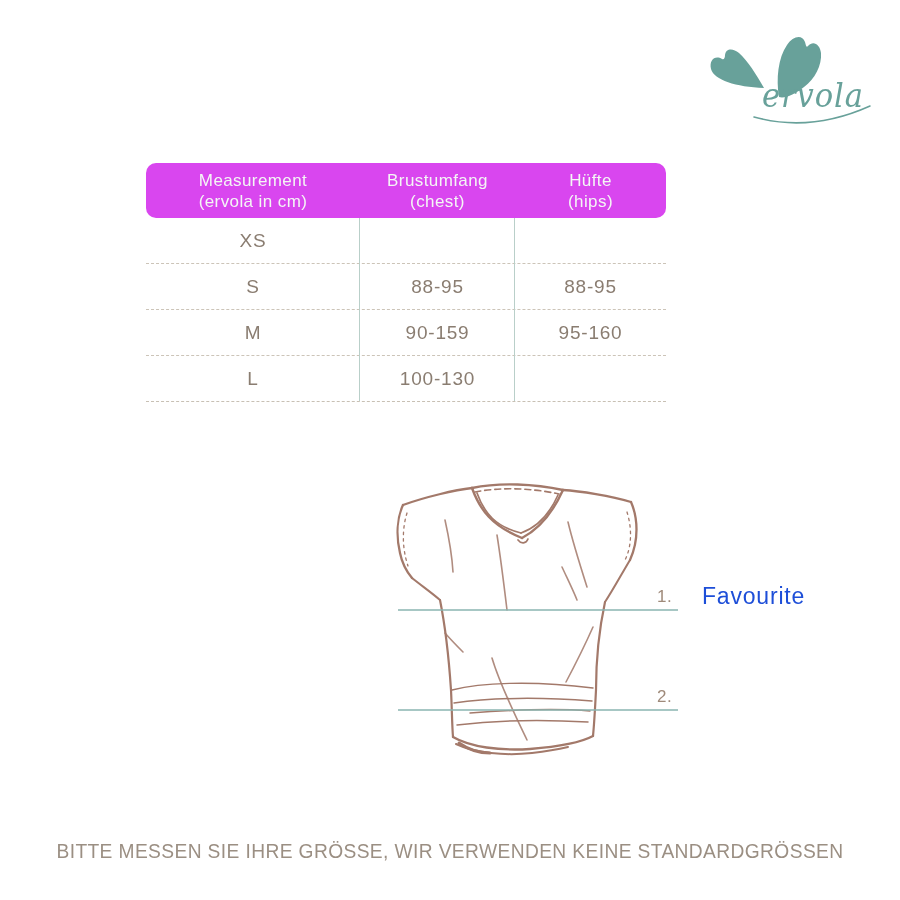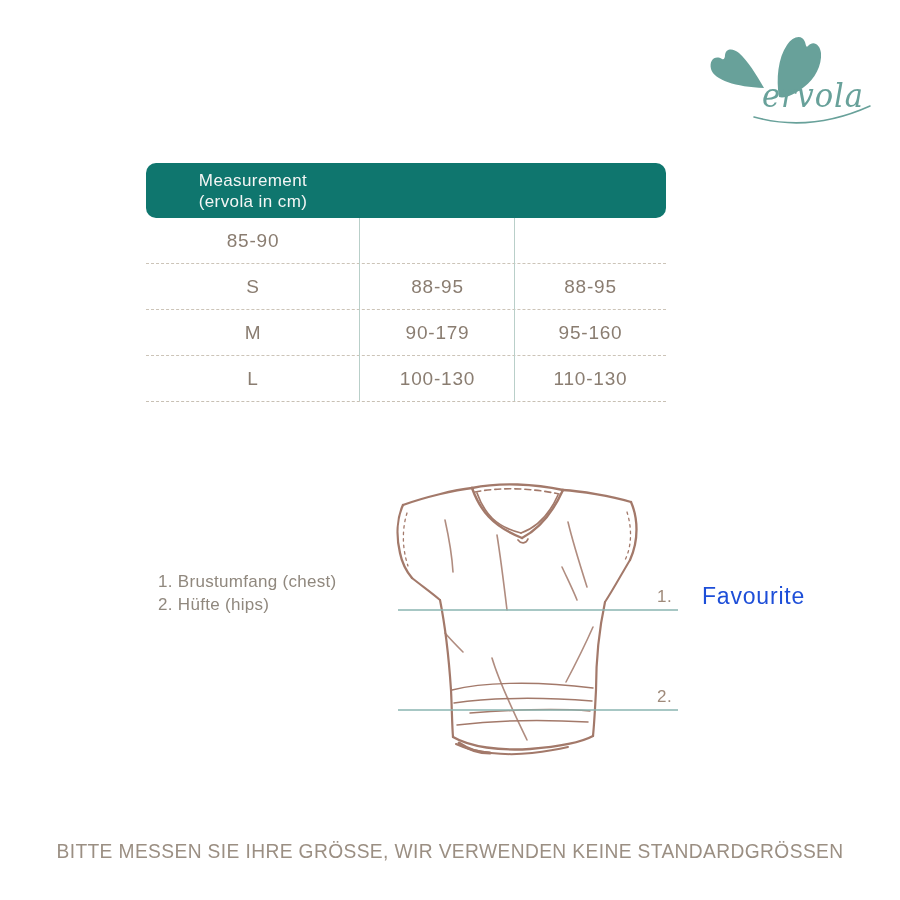--- a/index.html
+++ b/index.html
@@ -8,21 +8,21 @@
     font-family:"Liberation Sans", sans-serif; overflow:hidden;
   }
 
   
   .logo { position:absolute; left:698px; top:26px; width:185px; height:105px; }
 
   
   .size-table { position:absolute; left:146px; top:163px; width:520px; }
   .thead {
     display:grid; grid-template-columns:214px 155px 151px;
-    background:#0f766e; border-radius:10px; height:55px;
+    background:#d946ef; border-radius:10px; height:55px;
   }
   .thead .hcell {
     display:flex; flex-direction:column; justify-content:center; align-items:center;
     color:#f4f6f5; font-size:17px; line-height:21px; letter-spacing:.4px; text-align:center;
   }
   .tbody { position:relative; }
   .trow {
     display:grid; grid-template-columns:214px 155px 151px;
     height:45px; align-items:center; text-align:center;
     color:#8a7d71; font-size:19px; letter-spacing:.8px;
@@ -68,49 +68,52 @@
     <text x="64" y="81" fill="#68a19a" font-family="DejaVu Serif, serif" font-style="italic" font-size="33" letter-spacing="1" textLength="102" lengthAdjust="spacingAndGlyphs">ervola</text>
     <path fill="none" stroke="#68a19a" stroke-width="1.6" stroke-linecap="round" d="M56,91 C92,101 132,98 172,80"></path>
   </svg>
 
   <div class="size-table">
     <div class="thead">
       <div class="hcell">
         <span>Measurement</span>
         <span>(ervola in cm)</span>
       </div>
+      <div class="hcell">
+        <span>Brustumfang</span>
+        <span>(chest)</span>
+      </div>
+      <div class="hcell">
+        <span>Hüfte</span>
+        <span>(hips)</span>
+      </div>
     </div>
     <div class="tbody">
       <div class="vline v1"></div>
       <div class="vline v2"></div>
       <div class="trow">
-        <div>85-90</div>
+        <div>XS</div>
       </div>
       <div class="trow">
         <div>S</div>
         <div>88-95</div>
         <div>88-95</div>
       </div>
       <div class="trow">
         <div>M</div>
-        <div>90-179</div>
+        <div>90-159</div>
         <div>95-160</div>
       </div>
       <div class="trow">
         <div>L</div>
         <div>100-130</div>
-        <div>110-130</div>
       </div>
     </div>
   </div>
 
-  <div class="legend">
-    <div>1. Brustumfang (chest)</div>
-    <div>2. Hüfte (hips)</div>
-  </div>
 
   <svg class="shirt-svg" viewBox="0 0 310 310">
     <g fill="none" stroke="#a3796a" stroke-linecap="round" stroke-linejoin="round">
 
       <path stroke-width="2.4" d="M92,28 C120,22 155,24 183,30"></path>
       <path stroke-width="1.6" stroke-dasharray="6 4" d="M95,32 C120,27 152,28 179,34"></path>
       <path stroke-width="2.4" d="M92,28 C100,50 112,66 142,78"></path>
       <path stroke-width="2.4" d="M183,30 C173,52 161,68 142,78"></path>
       <path stroke-width="1.7" d="M97,33 C104,53 116,67 141,73"></path>
       <path stroke-width="1.7" d="M178,35 C170,53 158,67 141,73"></path>

